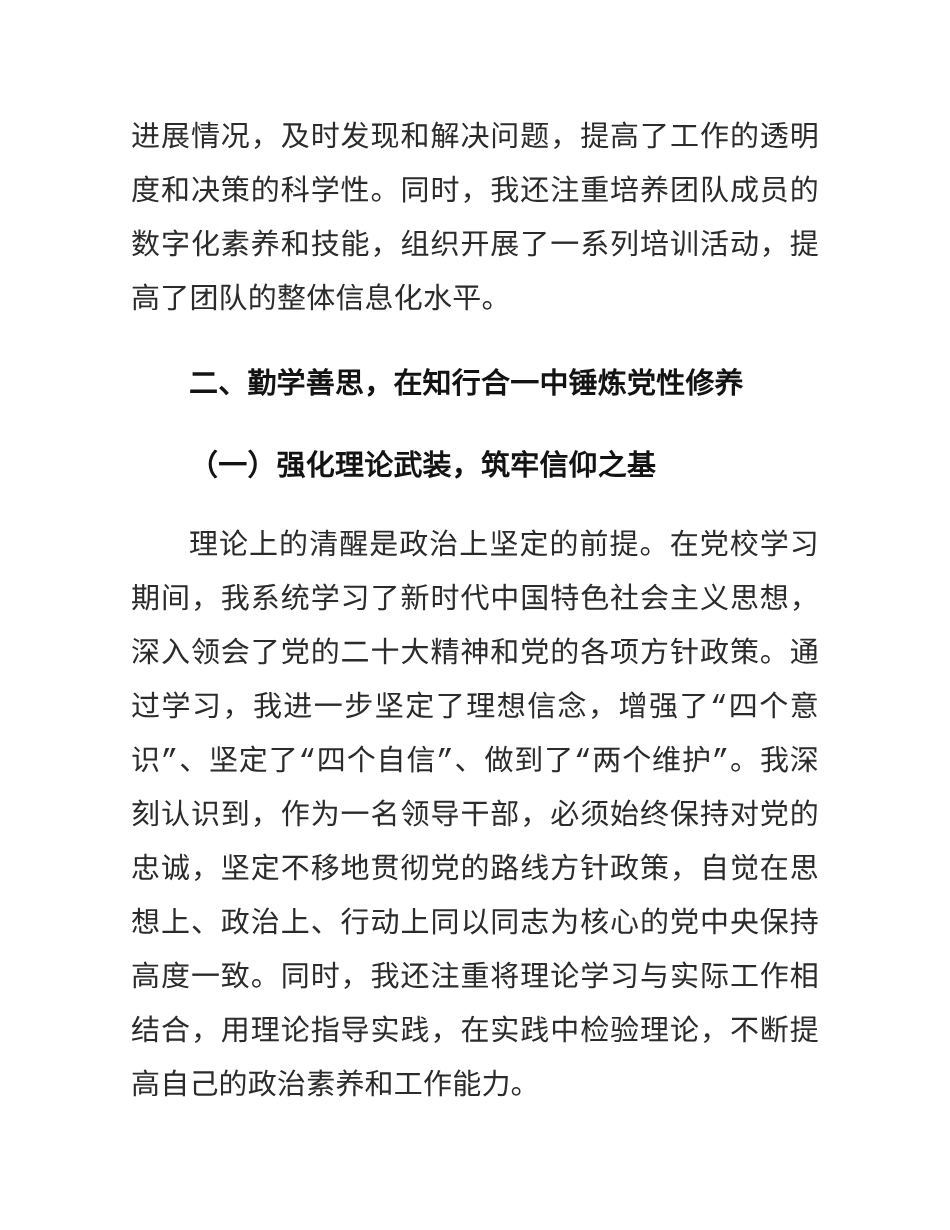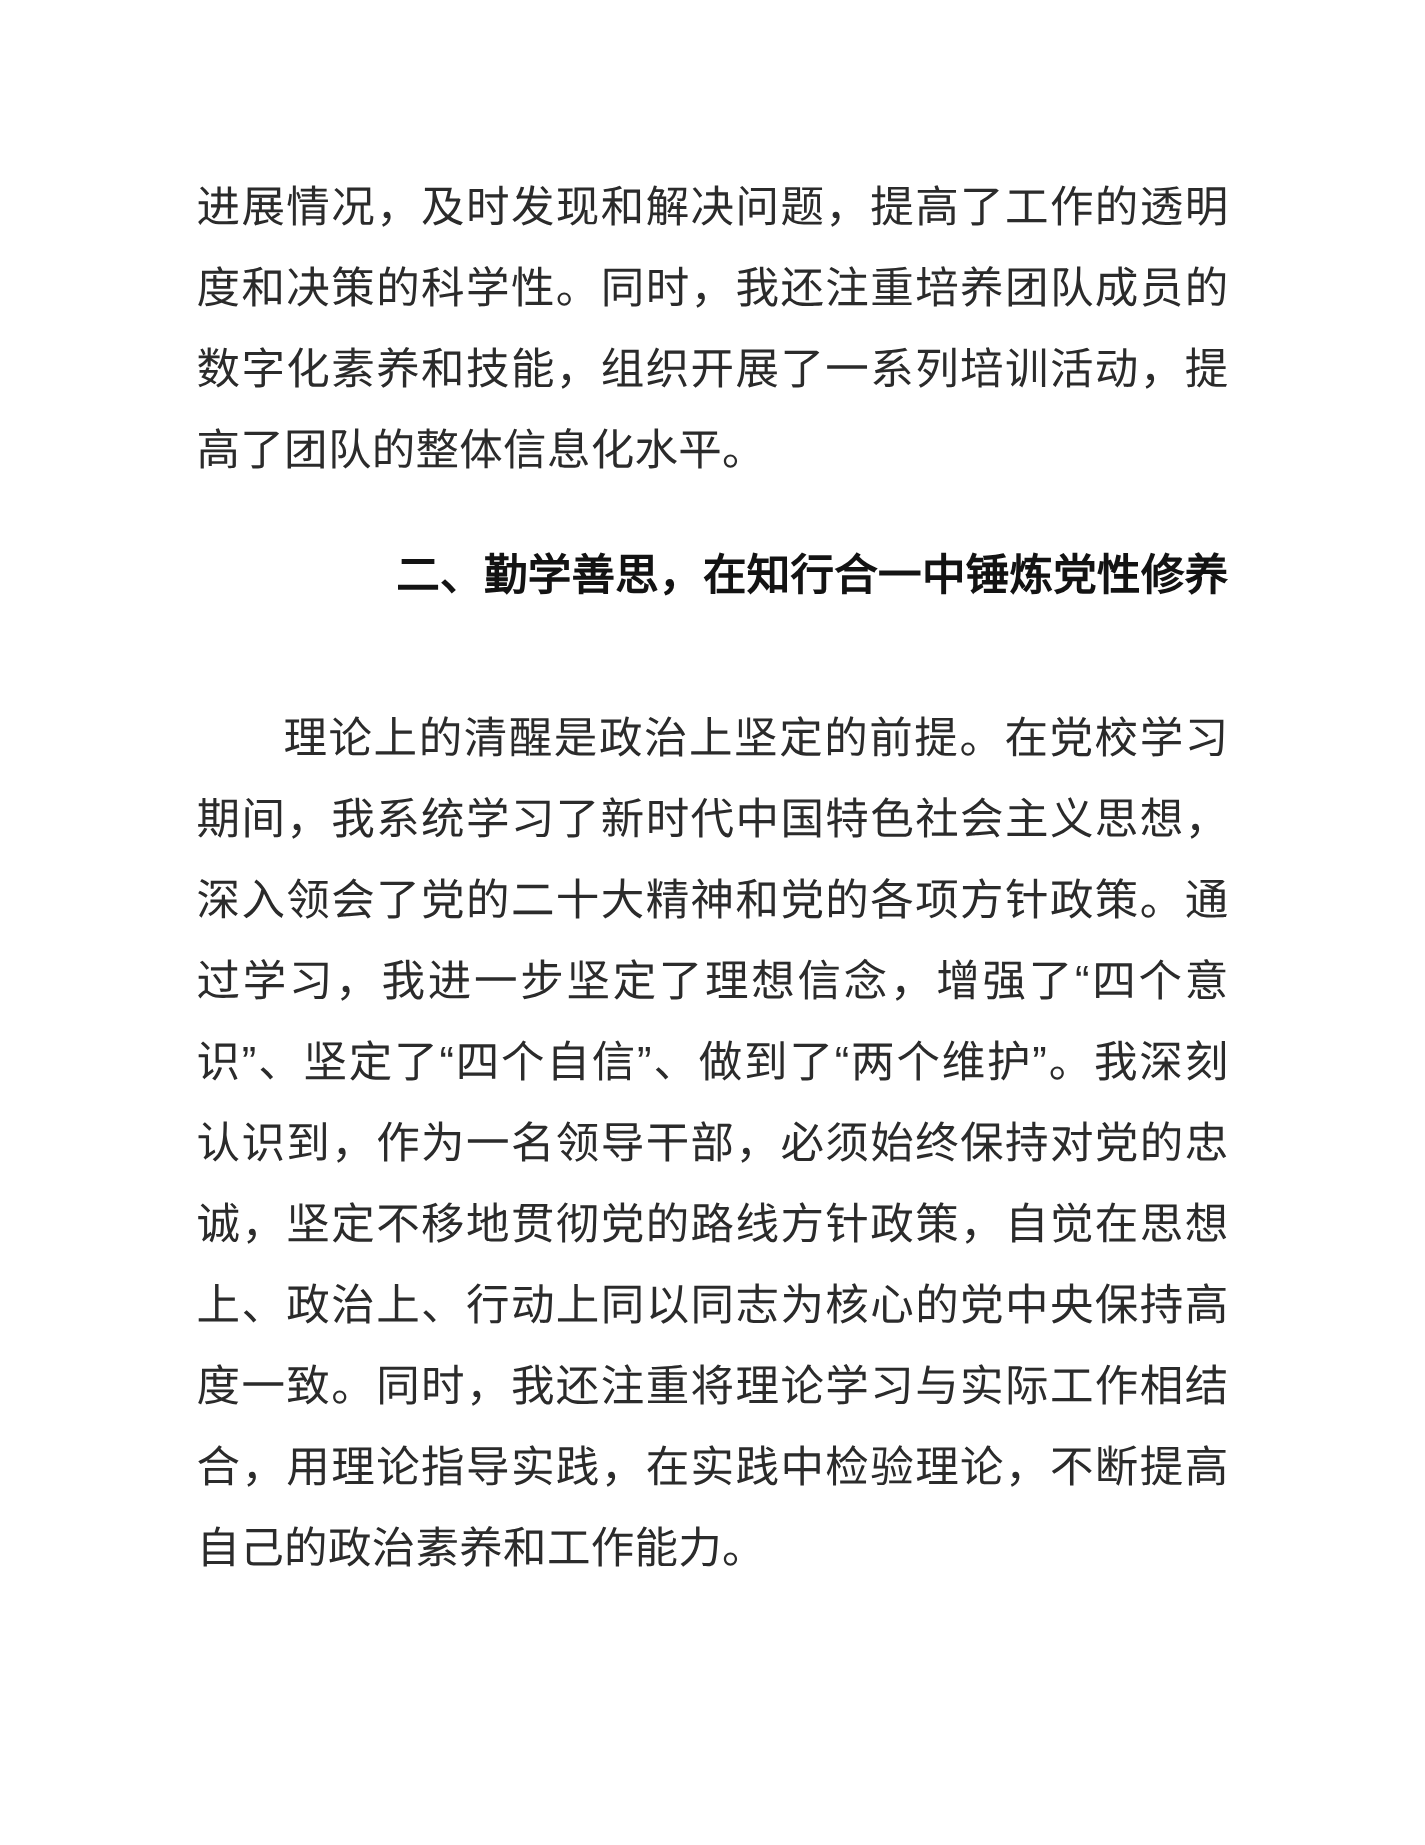--- a/index.html
+++ b/index.html
@@ -20,21 +20,21 @@
 
   #content {
     position: absolute;
     left: 131px;
     top: 112px;
     width: 688px;
   }
 
   
   .para {
-    font-family: Liberation Sans, sans-serif;
+    font-family: Liberation Mono, monospace;
     font-size: 29px;
     line-height: 54px;
     color: #2b2b2b;
     text-align: justify;
     text-justify: inter-character;
     text-indent: 58px;
     margin: 0;
     letter-spacing: 0.2px;
     font-weight: 400;
     -webkit-font-smoothing: antialiased;
@@ -46,21 +46,21 @@
 
   
   .heading {
     font-family: "DejaVu Sans", "Liberation Sans", sans-serif;
     font-size: 29px;
     line-height: 54px;
     color: #131313;
     font-weight: 700;
     text-indent: 58px;
     margin: 0;
-    text-align: right;
+    text-align: left;
     letter-spacing: 0.2px;
   }
 
   .h-level2 {
     
   }
 
   .h-level3 {
     
   }
@@ -76,20 +76,21 @@
   <div id="content">
 
     <p class="para no-indent">进展情况，及时发现和解决问题，提高了工作的透明度和决策的科学性。同时，我还注重培养团队成员的数字化素养和技能，组织开展了一系列培训活动，提高了团队的整体信息化水平。</p>
 
     <div class="spacer-sm"></div>
 
     <h2 class="heading h-level2">二、勤学善思，在知行合一中锤炼党性修养</h2>
 
     <div class="spacer-sm"></div>
 
+    <h3 class="heading h-level3">（一）强化理论武装，筑牢信仰之基</h3>
 
     <div class="spacer-sm"></div>
 
     <p class="para">理论上的清醒是政治上坚定的前提。在党校学习期间，我系统学习了新时代中国特色社会主义思想，深入领会了党的二十大精神和党的各项方针政策。通过学习，我进一步坚定了理想信念，增强了“四个意识”、坚定了“四个自信”、做到了“两个维护”。我深刻认识到，作为一名领导干部，必须始终保持对党的忠诚，坚定不移地贯彻党的路线方针政策，自觉在思想上、政治上、行动上同以同志为核心的党中央保持高度一致。同时，我还注重将理论学习与实际工作相结合，用理论指导实践，在实践中检验理论，不断提高自己的政治素养和工作能力。</p>
 
     <div class="spacer-md"></div>
 
 
   </div>
 

